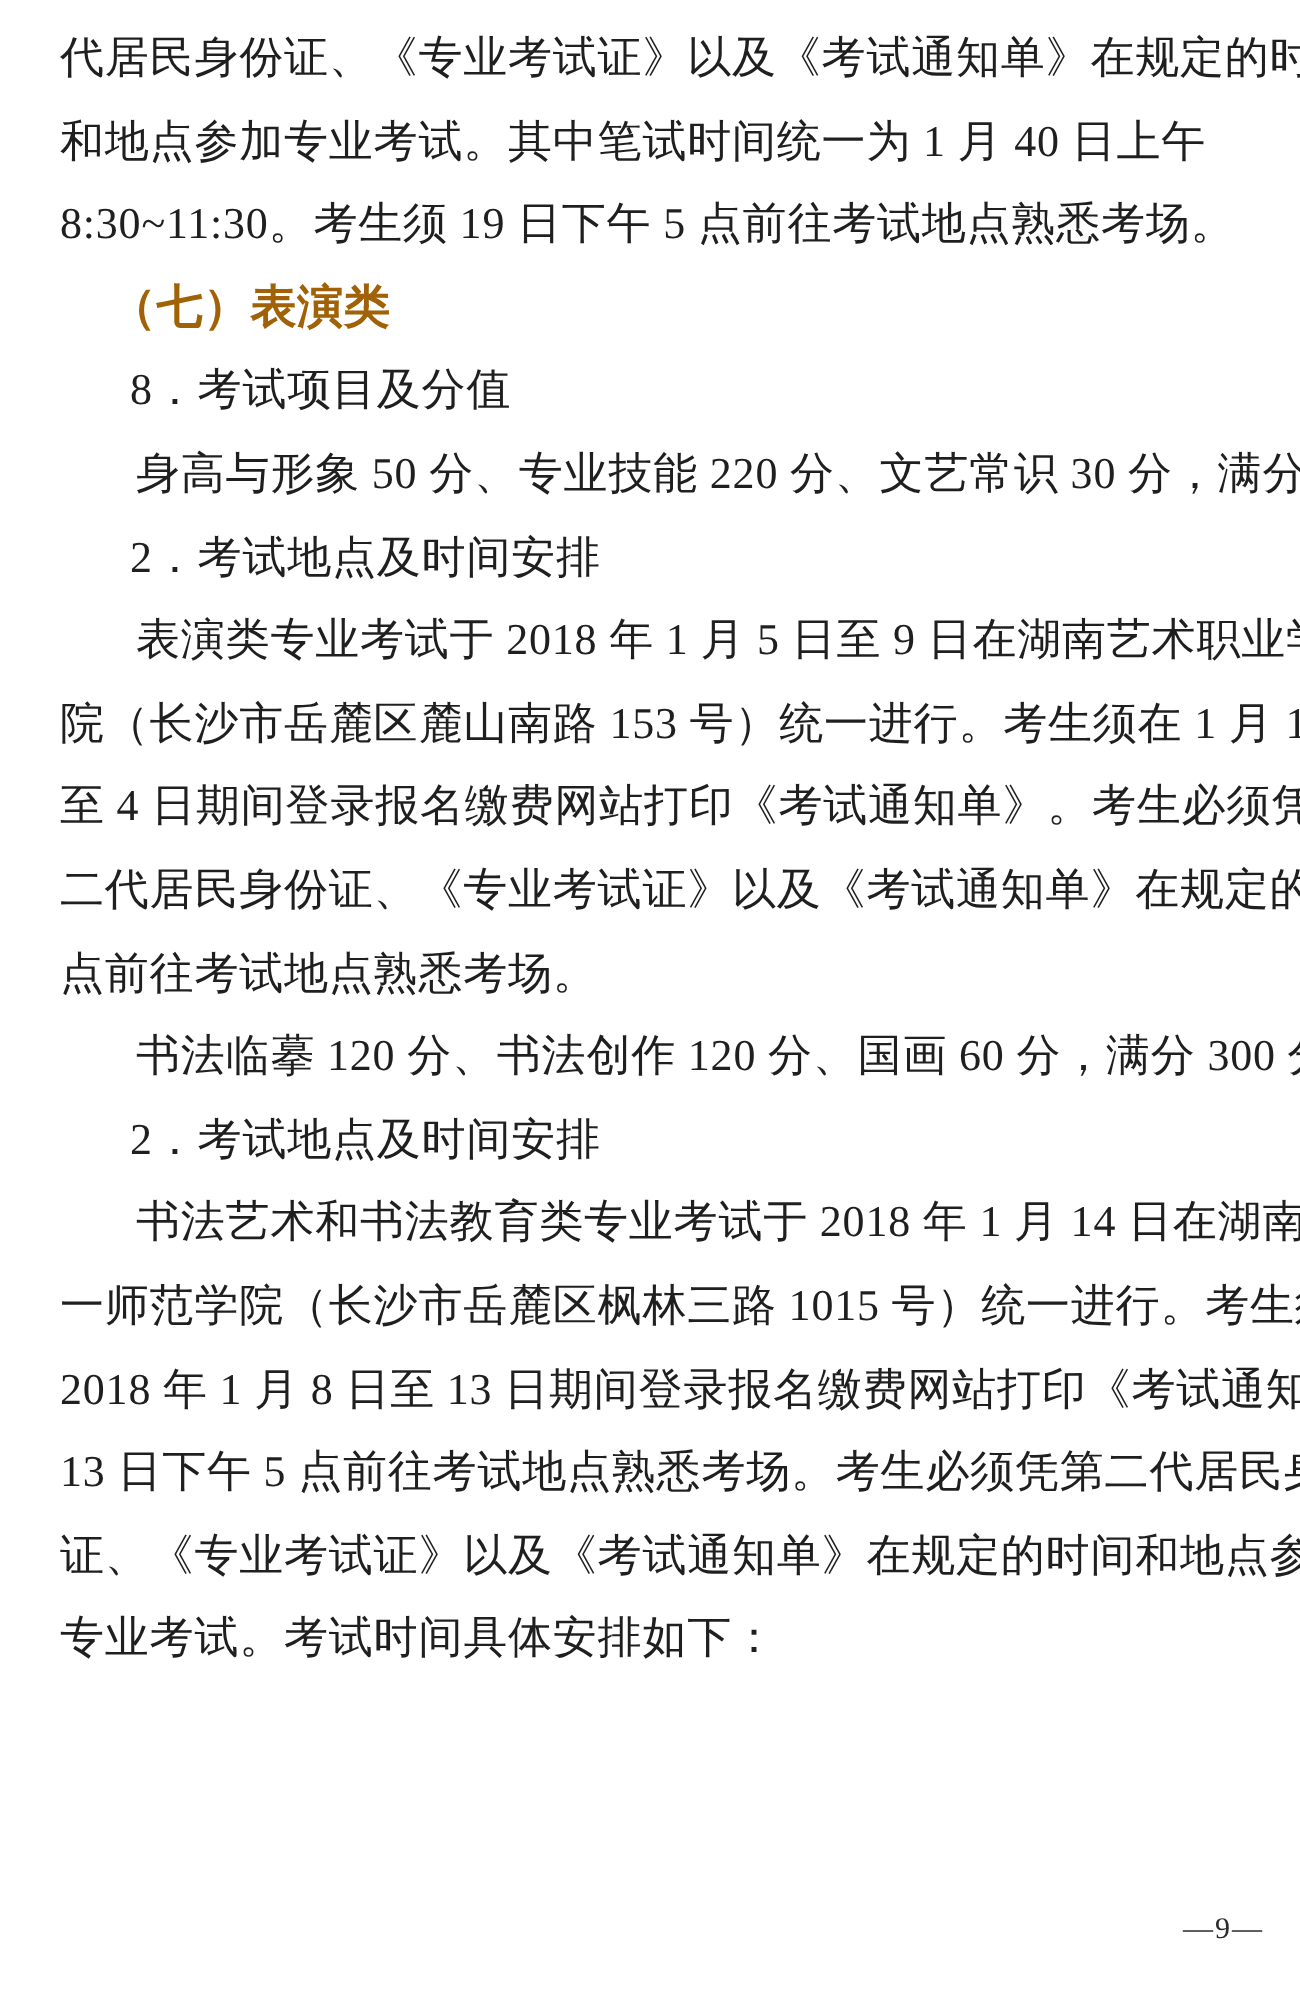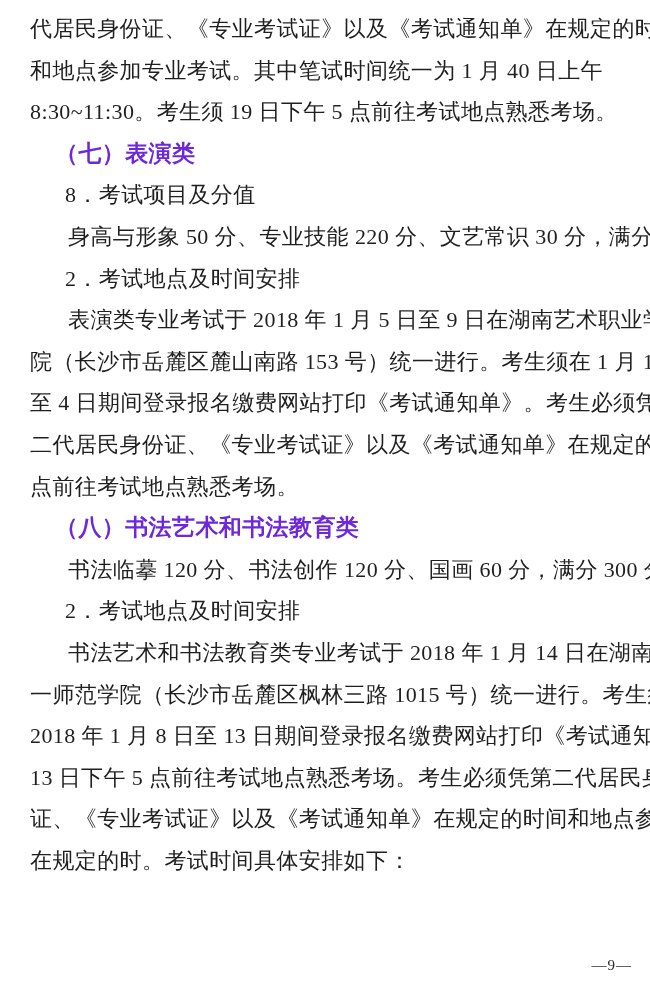--- a/index.html
+++ b/index.html
@@ -29,21 +29,21 @@
     letter-spacing: 0.4px;
     white-space: nowrap;
     overflow: visible;
   }
   .style-flush   { padding-left: 0; }
   .style-indent  { padding-left: 38px; }
   .style-item    { padding-left: 35px; }
   .style-heading {
     padding-left: 25px;
     font-weight: bold;
-    color: #6d28d9;
+    color: #a16207;
     font-size: 23px;
   }
   .pageno {
     position: absolute;
     right: 18px;
     top: 957px;
     font-size: 15px;
     letter-spacing: 1px;
     color: #2a2a2a;
   }
@@ -58,24 +58,23 @@
       <div class="line style-flush">8:30~11:30。考生须 19 日下午 5 点前往考试地点熟悉考场。</div>
       <div class="line style-heading">（七）表演类</div>
       <div class="line style-item">8．考试项目及分值</div>
       <div class="line style-indent">身高与形象 50 分、专业技能 220 分、文艺常识 30 分，满分 300 分。</div>
       <div class="line style-item">2．考试地点及时间安排</div>
       <div class="line style-indent">表演类专业考试于 2018 年 1 月 5 日至 9 日在湖南艺术职业学</div>
       <div class="line style-flush">院（长沙市岳麓区麓山南路 153 号）统一进行。考生须在 1 月 1 日</div>
       <div class="line style-flush">至 4 日期间登录报名缴费网站打印《考试通知单》。考生必须凭第</div>
       <div class="line style-flush">二代居民身份证、《专业考试证》以及《考试通知单》在规定的时</div>
       <div class="line style-flush">点前往考试地点熟悉考场。</div>
-      <div class="line style-heading">（八）书法艺术和书法教育类</div>
       <div class="line style-indent">书法临摹 120 分、书法创作 120 分、国画 60 分，满分 300 分。</div>
       <div class="line style-item">2．考试地点及时间安排</div>
       <div class="line style-indent">书法艺术和书法教育类专业考试于 2018 年 1 月 14 日在湖南第</div>
       <div class="line style-flush">一师范学院（长沙市岳麓区枫林三路 1015 号）统一进行。考生须在</div>
       <div class="line style-flush">2018 年 1 月 8 日至 13 日期间登录报名缴费网站打印《考试通知单》，</div>
       <div class="line style-flush">13 日下午 5 点前往考试地点熟悉考场。考生必须凭第二代居民身份</div>
       <div class="line style-flush">证、《专业考试证》以及《考试通知单》在规定的时间和地点参加</div>
-      <div class="line style-flush">在规定的时。考试时间具体安排如下：</div>
+      <div class="line style-flush">专业考试。考试时间具体安排如下：</div>
     </div>
   <div class="pageno">—9—</div>
 </div>
 
 </body></html>

